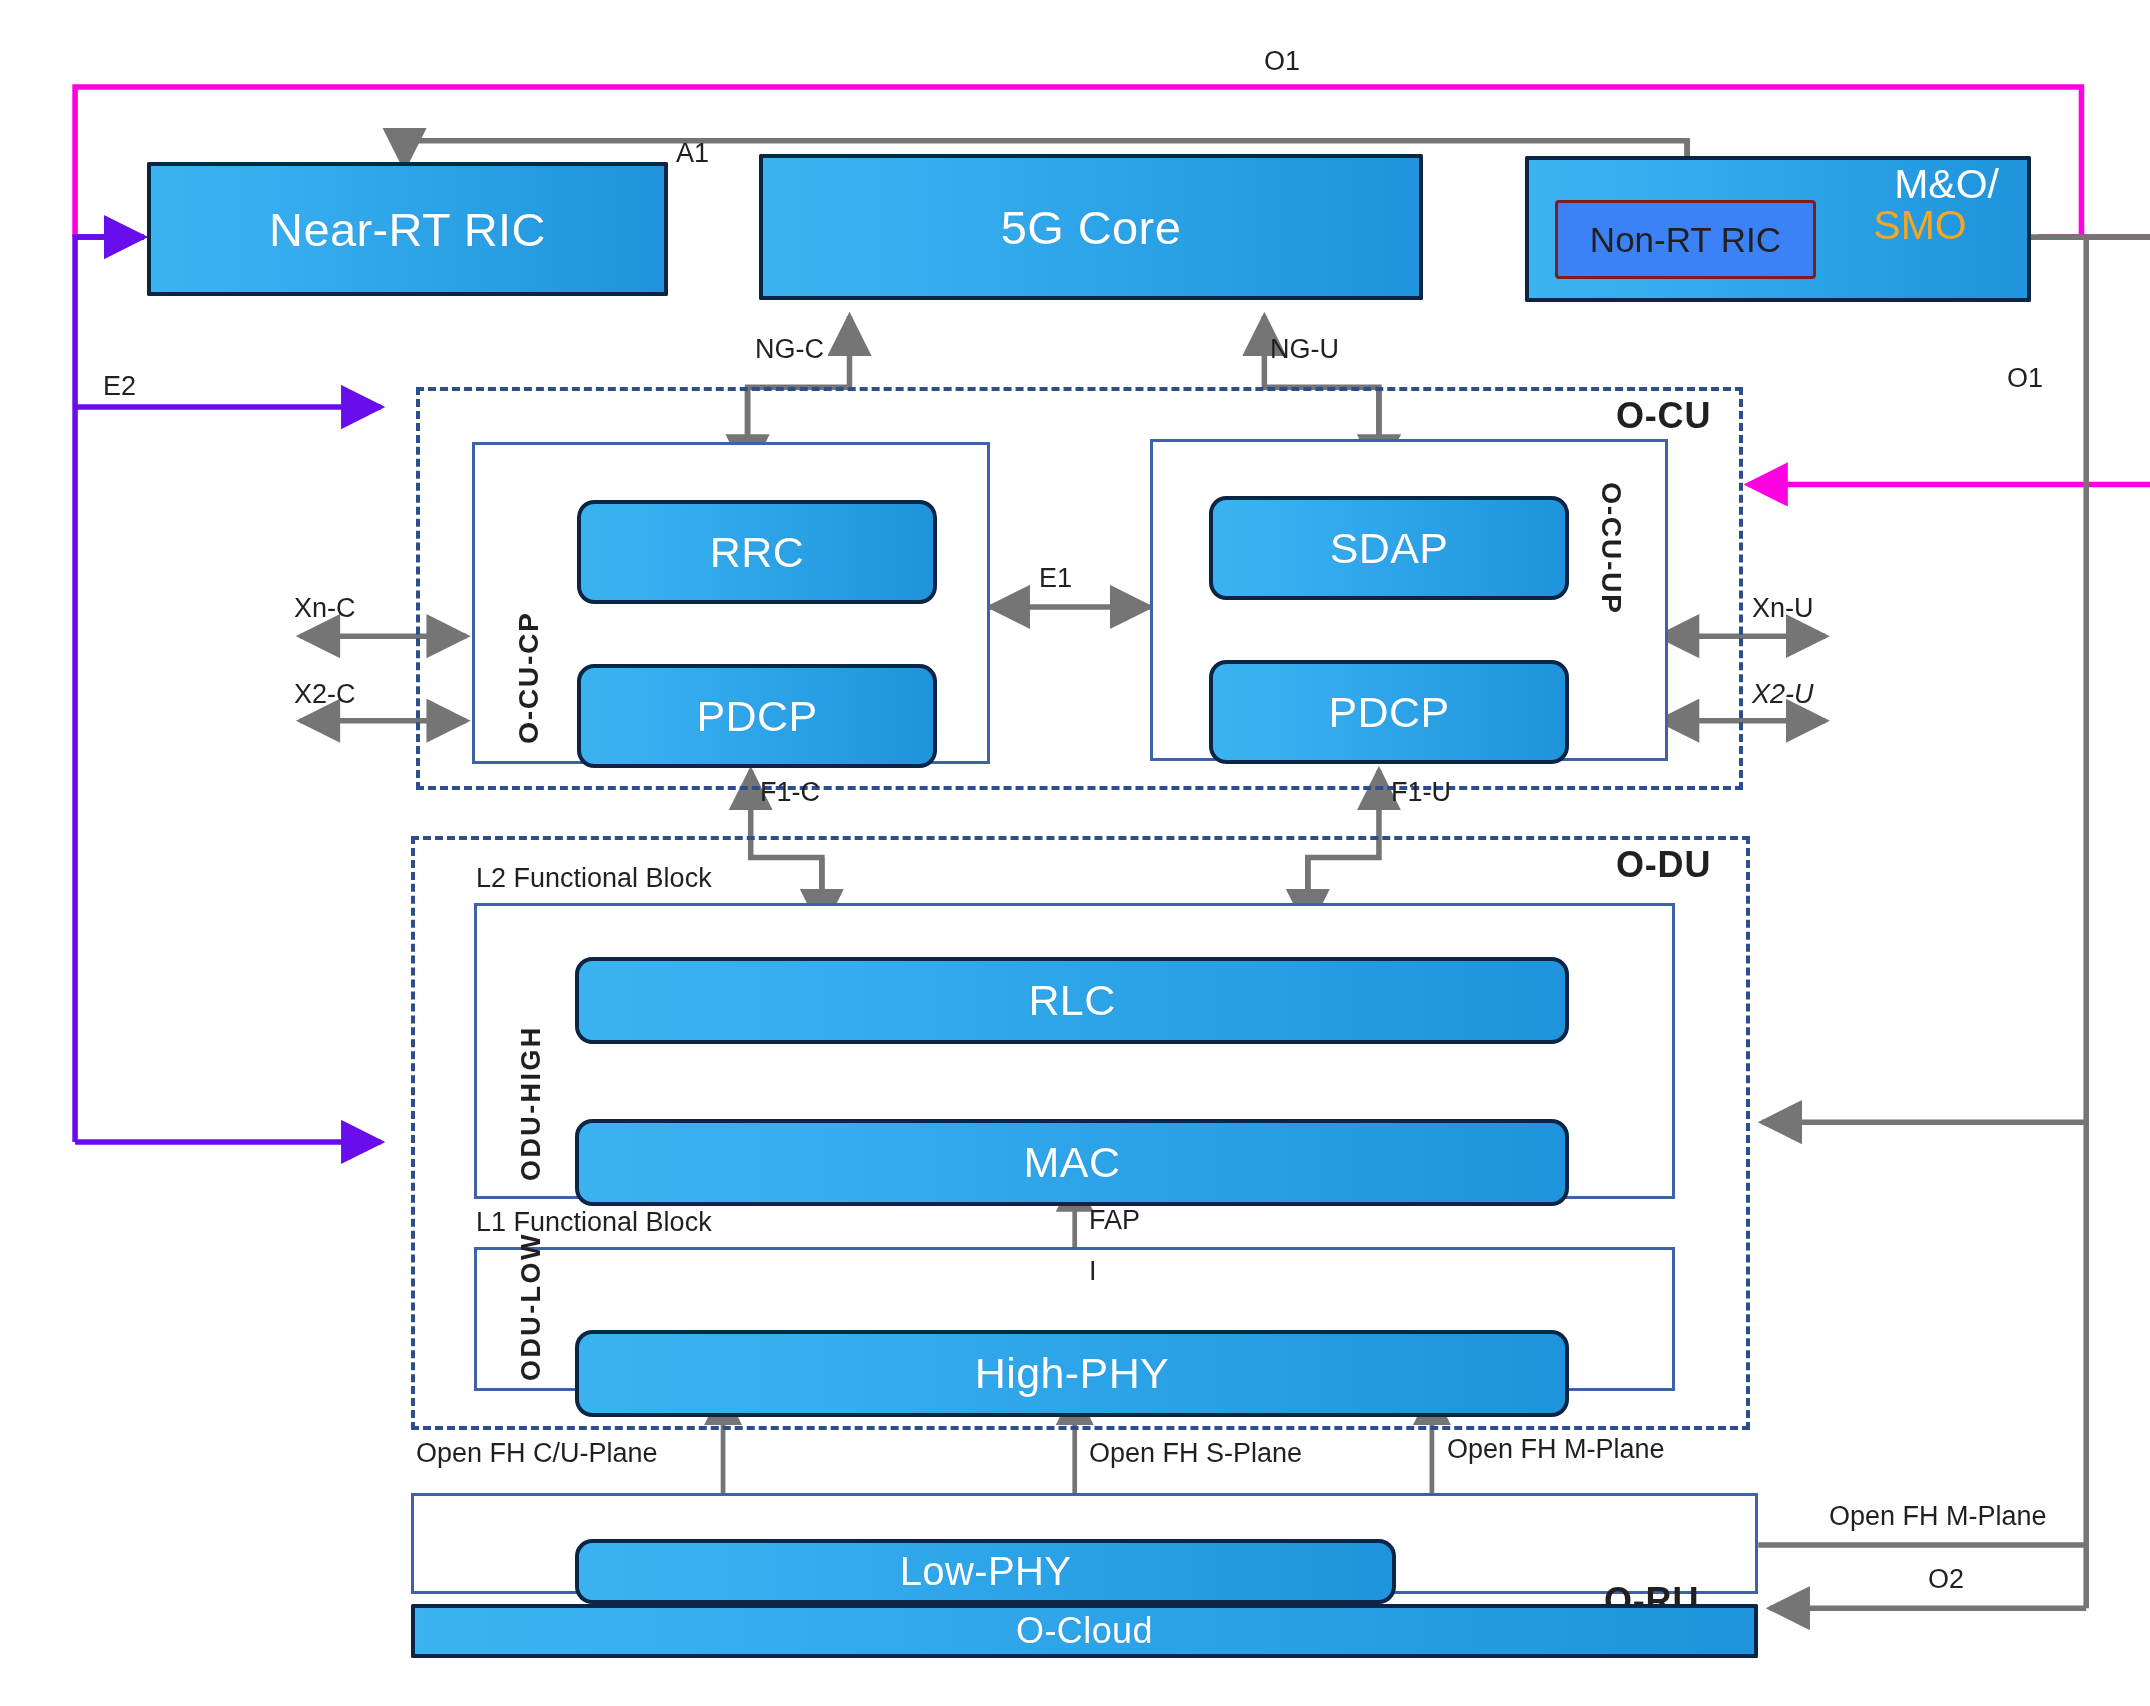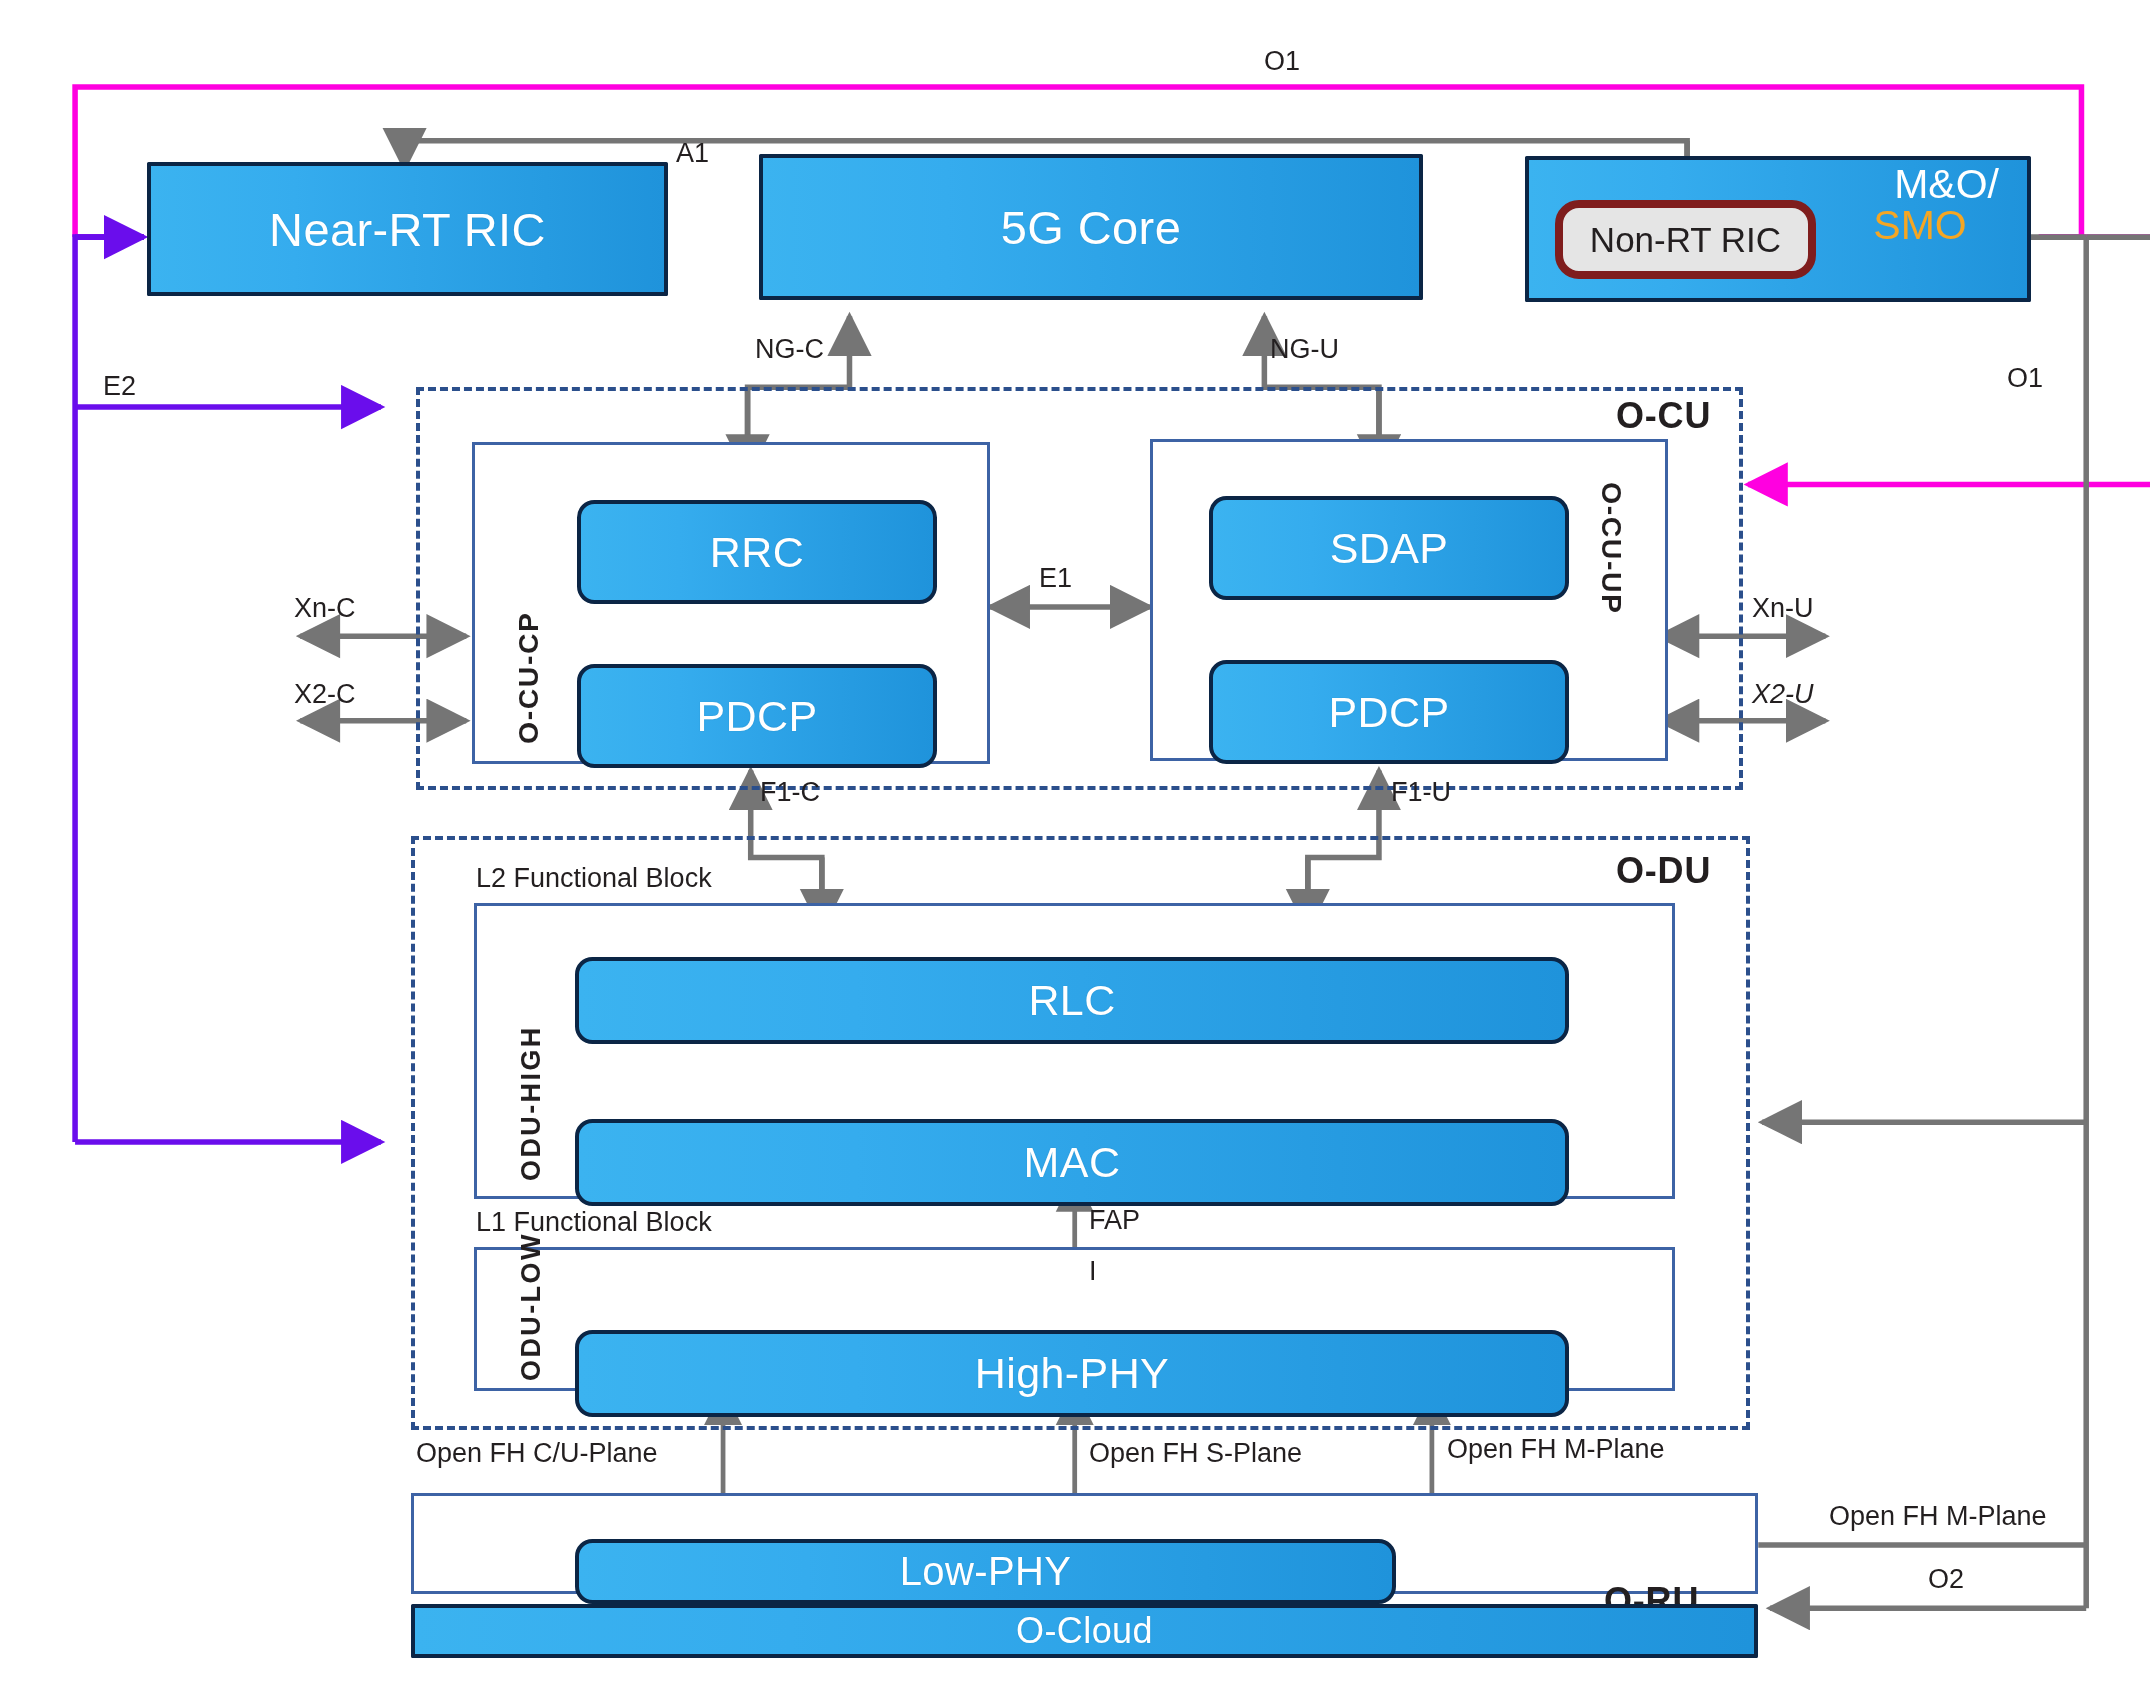--- a/index.html
+++ b/index.html
@@ -47,23 +47,23 @@
   .lbl.mid{font-size:27px;}
   .vert{
     position:absolute;
     color:#231f20;
     white-space:nowrap;
     transform-origin:0 0;
     font-weight:700;
   }
   .nonrt{
     position:absolute;
-    background:#e5e5e5;
-    border:8px solid #7f1d1d;
-    border-radius:24px;
+    background:#3b82f6;
+    border:3px solid #7f1d1d;
+    border-radius:4px;
     box-sizing:border-box;
     display:flex;align-items:center;justify-content:center;
     color:#231f20;
     font-size:35px;
   }
   .smo-title{position:absolute;text-align:center;line-height:1.0;}
   .smo-title .mo{color:#ffffff;font-size:41px;font-weight:400;display:block;text-align:right;}
   .smo-title .smo{color:#f5a623;font-size:41px;font-weight:400;display:block;}
 </style>
 </head>
@@ -223,21 +223,21 @@
   <div class="vert" style="left:1628px;top:482px;transform:rotate(90deg);font-size:28.4px;letter-spacing:1.6px;">O-CU-UP</div>
 
   <div class="gbox rounded" style="left:1209px;top:470px;width:360px;height:104px;font-size:43px;">
     <span>SDAP</span>
   </div>
   <div class="gbox rounded" style="left:1209px;top:634px;width:360px;height:104px;font-size:43px;">
     <span>PDCP</span>
   </div>
 
   <div class="dashed" style="left:411px;top:836px;width:1339px;height:594px;"></div>
-  <div class="lbl big" style="left:1616px;top:844px;margin-top:6px;">O-DU</div>
+  <div class="lbl big" style="left:1616px;top:844px;">O-DU</div>
 
   <div class="lbl mid" style="left:476px;top:863px;">L2 Functional Block</div>
   <div class="frame" style="left:474px;top:903px;width:1201px;height:296px;"></div>
   <div class="vert" style="left:516px;top:1181px;transform:rotate(-90deg);font-size:27px;letter-spacing:2.4px;">ODU-HIGH</div>
 
   <div class="gbox rounded" style="left:575px;top:931px;width:994px;height:87px;font-size:43px;">
     <span>RLC</span>
   </div>
   <div class="gbox rounded" style="left:575px;top:1093px;width:994px;height:87px;font-size:43px;">
     <span>MAC</span>

